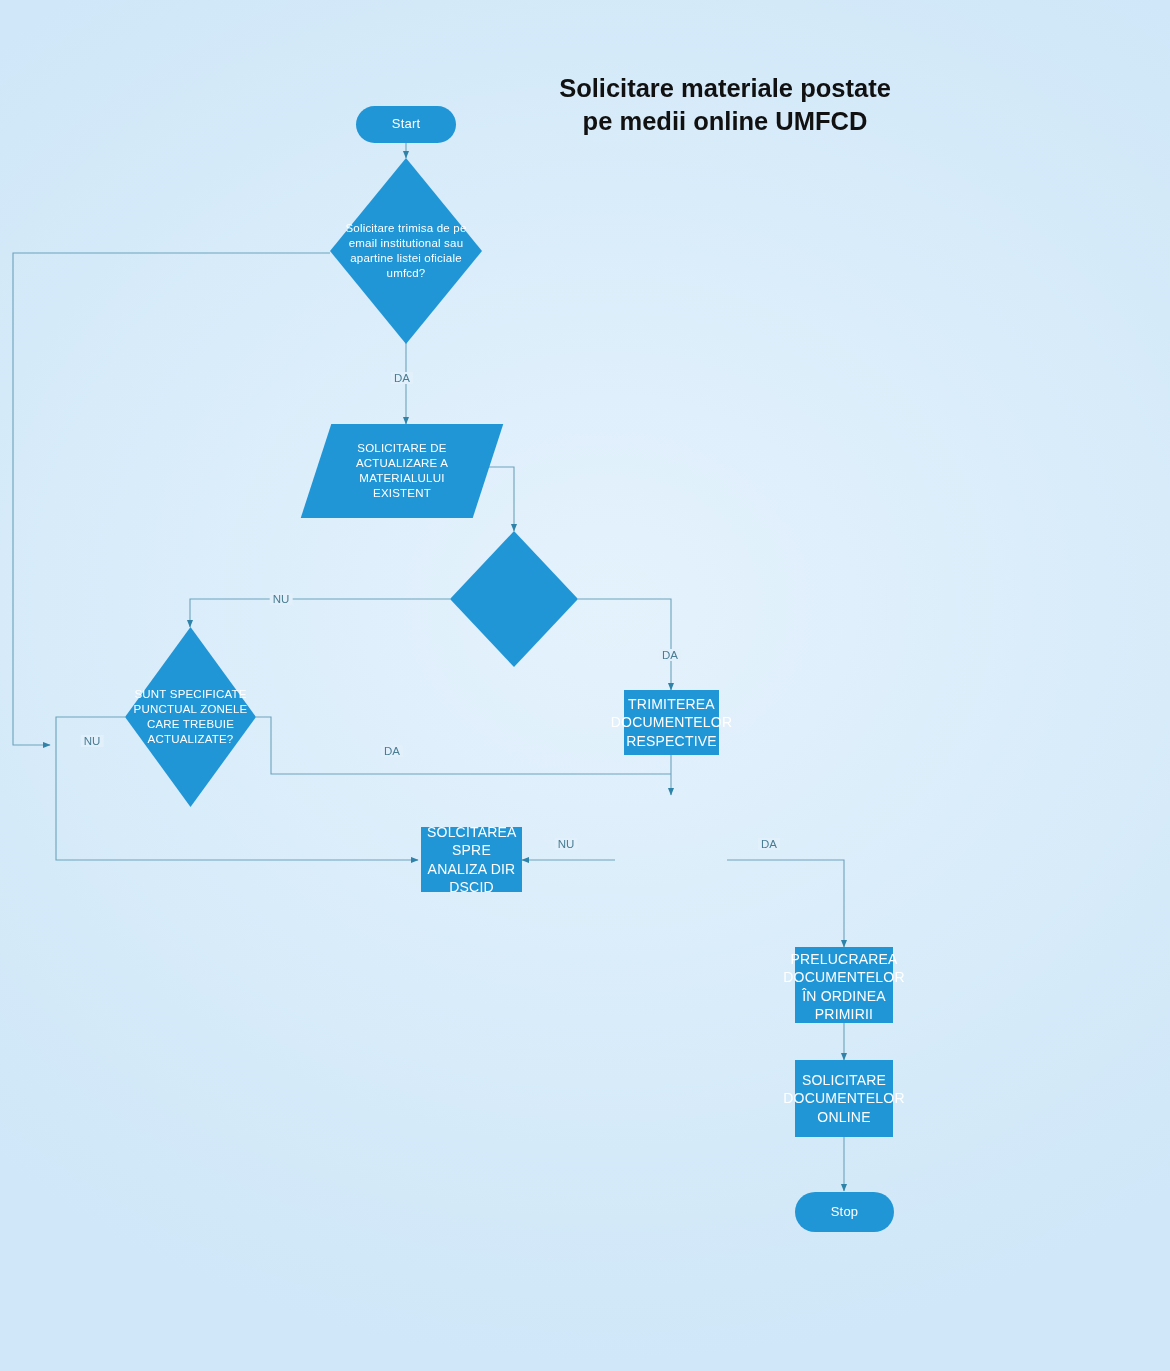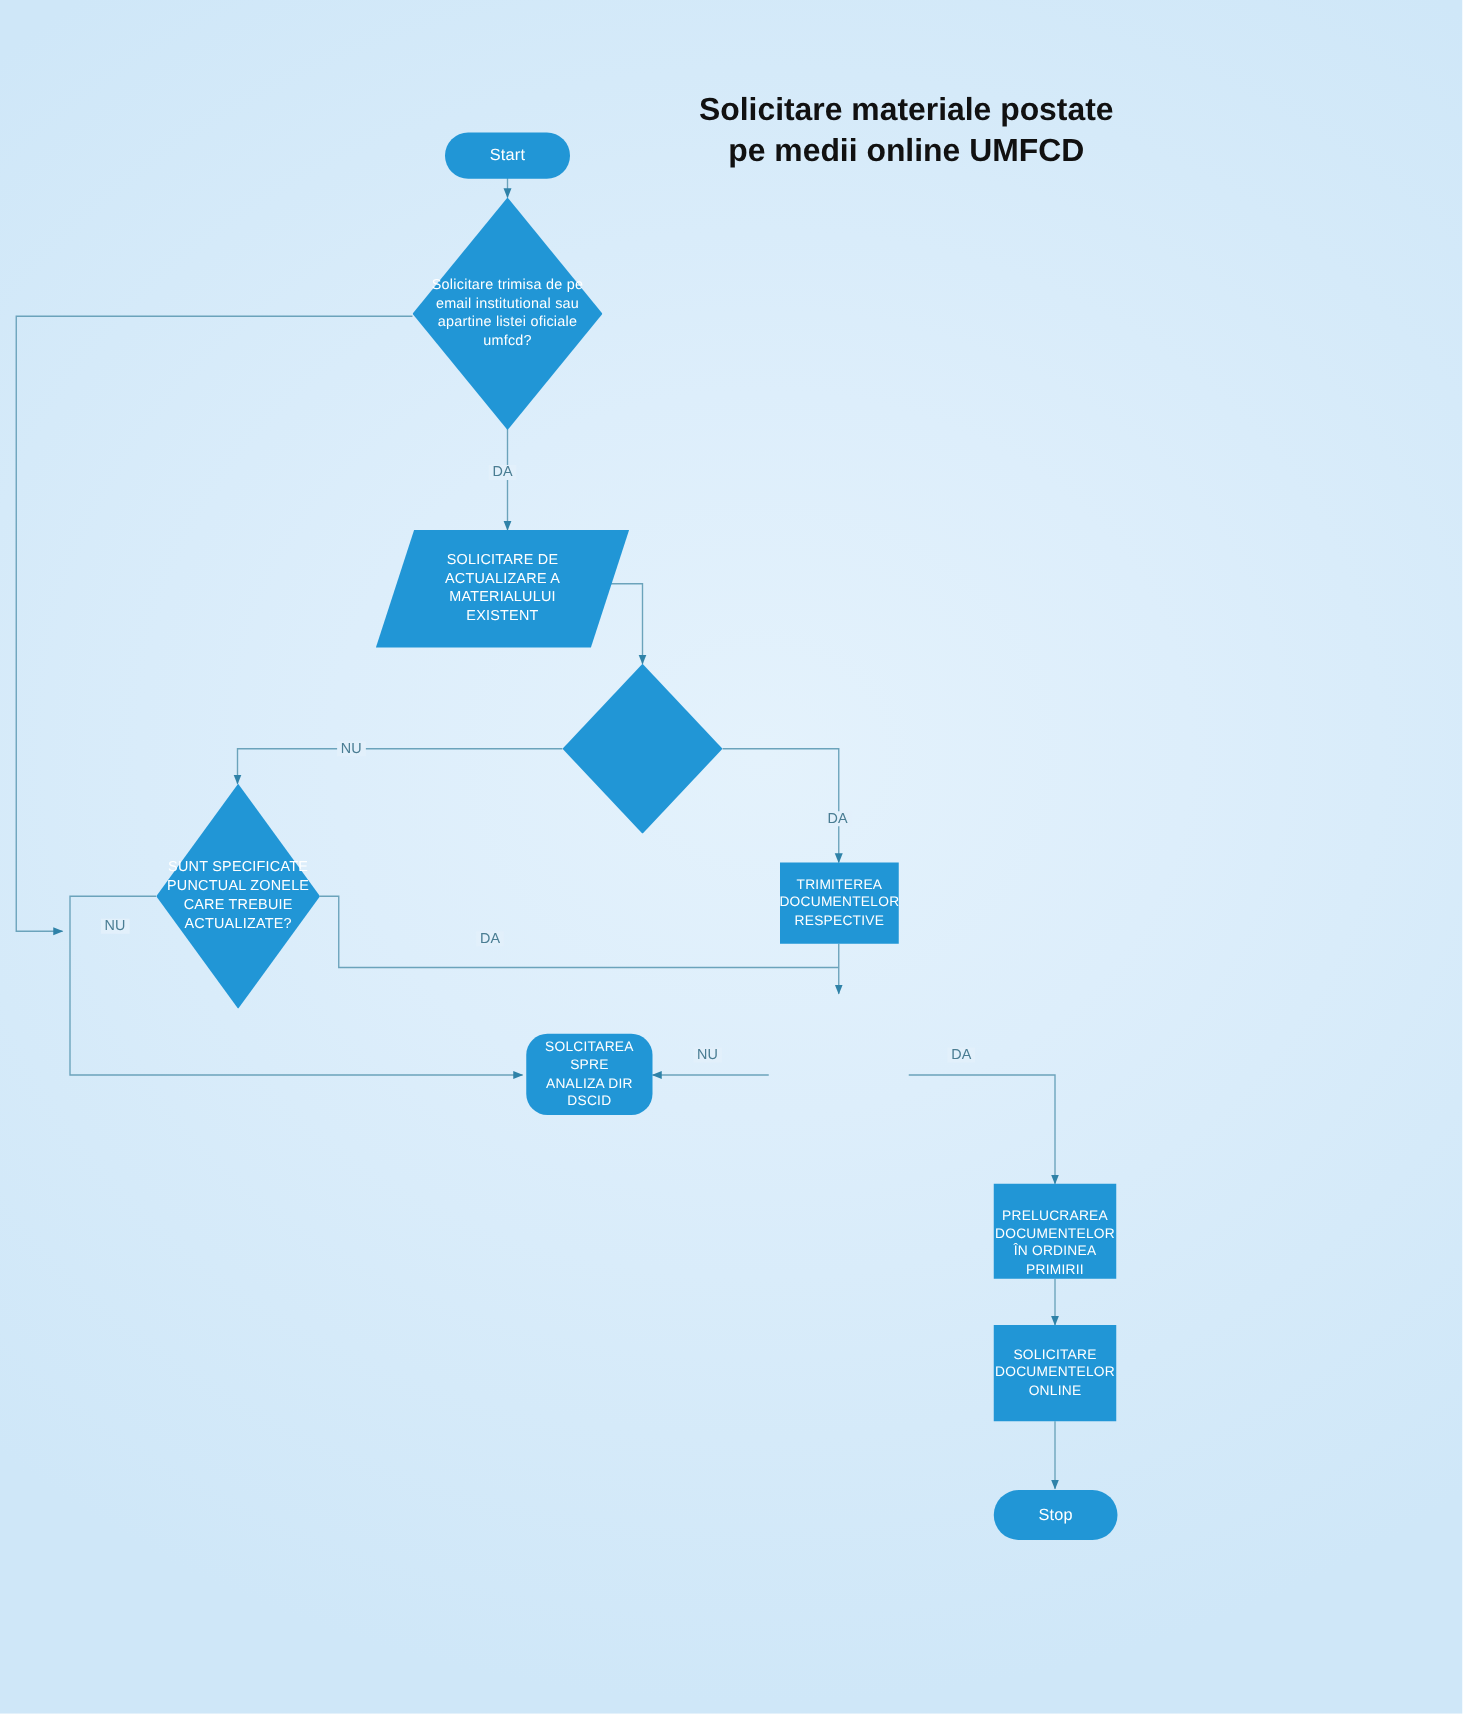--- a/index.html
+++ b/index.html
@@ -40,21 +40,21 @@
   }
   
   .terminator {
     background: #2196d6;
     border-radius: 999px;
     font-size: 13px;
   }
   
   .process {
     background: #2196d6;
-    font-size: 11px;
+    font-size: 14px;
   }
   
   .parallelogram {
     font-size: 11.5px;
   }
   .parallelogram .skew {
     position: absolute;
     left: 0; top: 0;
     width: 100%; height: 100%;
     background: #2196d6;
@@ -176,21 +176,21 @@
 CARE TREBUIE
 ACTUALIZATE?</span>
   </div>
 
   <div class="node process" style="left:624px; top:690px; width:95px; height:65px;">
     <span class="txt">TRIMITEREA
 DOCUMENTELOR
 RESPECTIVE</span>
   </div>
 
-  <div class="node process" style="left:421px; top:827px; width:101px; height:65px;border-radius:17px;">
+  <div class="node process" style="left:421px; top:827px; width:101px; height:65px;">
     <span class="txt">SOLCITAREA SPRE
 ANALIZA DIR
 DSCID</span>
   </div>
 
 
   <div class="node process" style="left:795px; top:947px; width:98px; height:76px;align-items:flex-end;">
     <span class="txt">PRELUCRAREA
 DOCUMENTELOR
 ÎN ORDINEA

